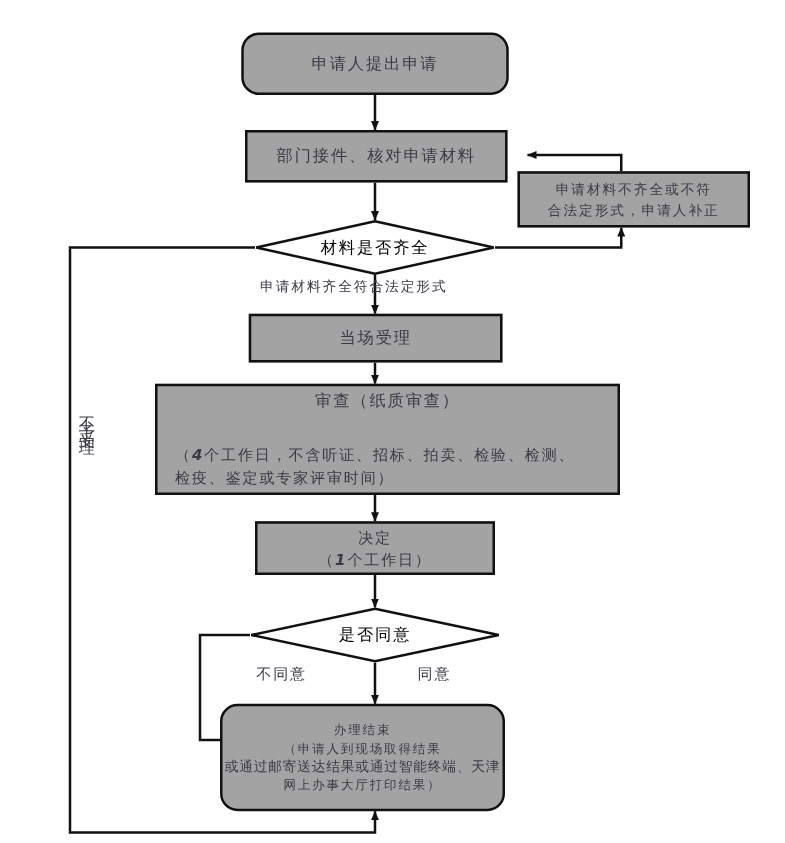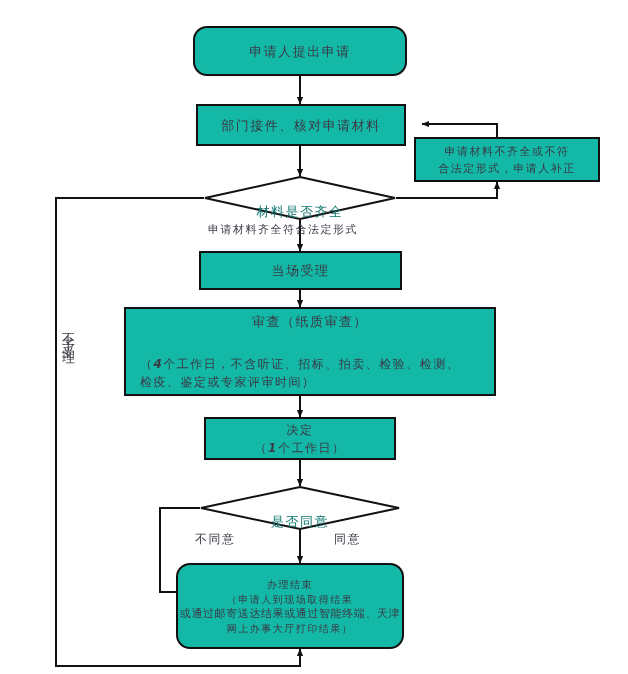--- a/index.html
+++ b/index.html
@@ -27,21 +27,21 @@
   }
   .node {
     position: absolute;
     box-sizing: border-box;
     display: flex;
     flex-direction: column;
     align-items: center;
     justify-content: center;
     text-align: center;
     color: #3a3a46;
-    background: #14b8a6;
+    background: #a3a3a3;
   }
   .rect {
     border: 2px solid #111111;
   }
   .rounded {
     border: 2px solid #111111;
     border-radius: 14px;
   }
   .node .line {
     display: block;
@@ -56,27 +56,27 @@
   .num {
     font-style: italic;
     font-weight: bold;
   }
   .diamond-wrap {
     position: absolute;
   }
   .diamond-label {
     position: absolute;
     left: 0;
-    top: 14px;
+    top: 0;
     width: 100%;
     height: 100%;
     display: flex;
     align-items: center;
     justify-content: center;
-    color: #0f766e;
+    color: #000000;
     letter-spacing: 1.5px;
     font-size: 13px;
   }
   .freetext {
     position: absolute;
     color: #3a3a46;
     letter-spacing: 1.5px;
     white-space: nowrap;
   }
   .vtext {
@@ -169,21 +169,21 @@
     <span class="line t12">决定</span>
     <span class="line t12"><span>（</span><span class="num">1</span><span>个工作日）</span></span>
   </div>
 
   <div class="diamond-wrap" style="left:200px; top:486px; width:200px; height:44px;">
     <svg width="200" height="44" viewBox="0 0 200 44">
       <polygon points="100,1 199,22 100,43 1,22" fill="#ffffff" stroke="#111111" stroke-width="2"></polygon>
     </svg>
     <div class="diamond-label">是否同意</div>
   </div>
-  <div class="freetext t12" style="left:195px; top:530px;">不同意</div>
+  <div class="freetext t12" style="left:205px; top:530px;">不同意</div>
   <div class="freetext t12" style="left:334px; top:530px;">同意</div>
 
   <div class="node rounded" style="left:176px; top:563px; width:228px; height:86px;">
     <span class="line t10">办理结束</span>
     <span class="line t10">（申请人到现场取得结果</span>
     <span class="line t9" style="letter-spacing:0.6px;">或通过邮寄送达结果或通过智能终端、天津</span>
     <span class="line t10">网上办事大厅打印结果）</span>
   </div>
 
   <div class="vtext" style="left:59px; top:323px;">不予受理</div>

